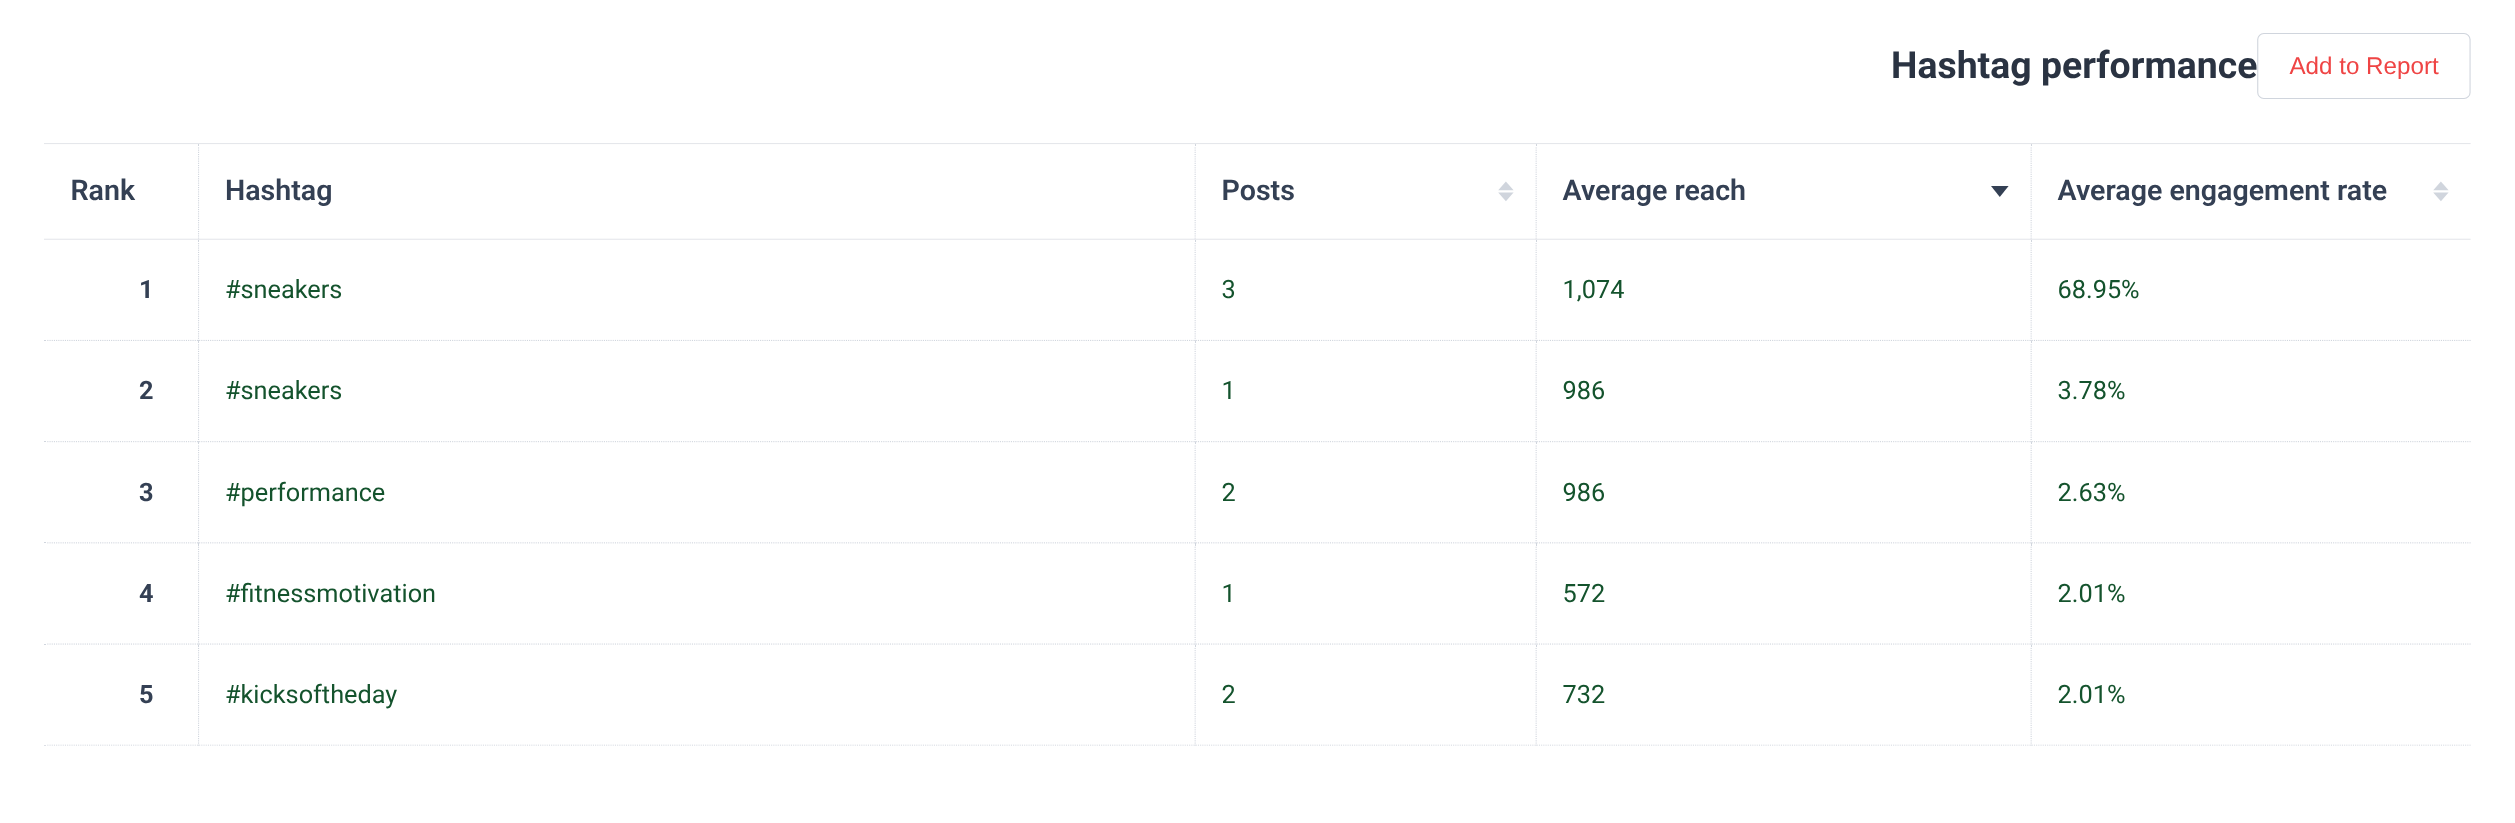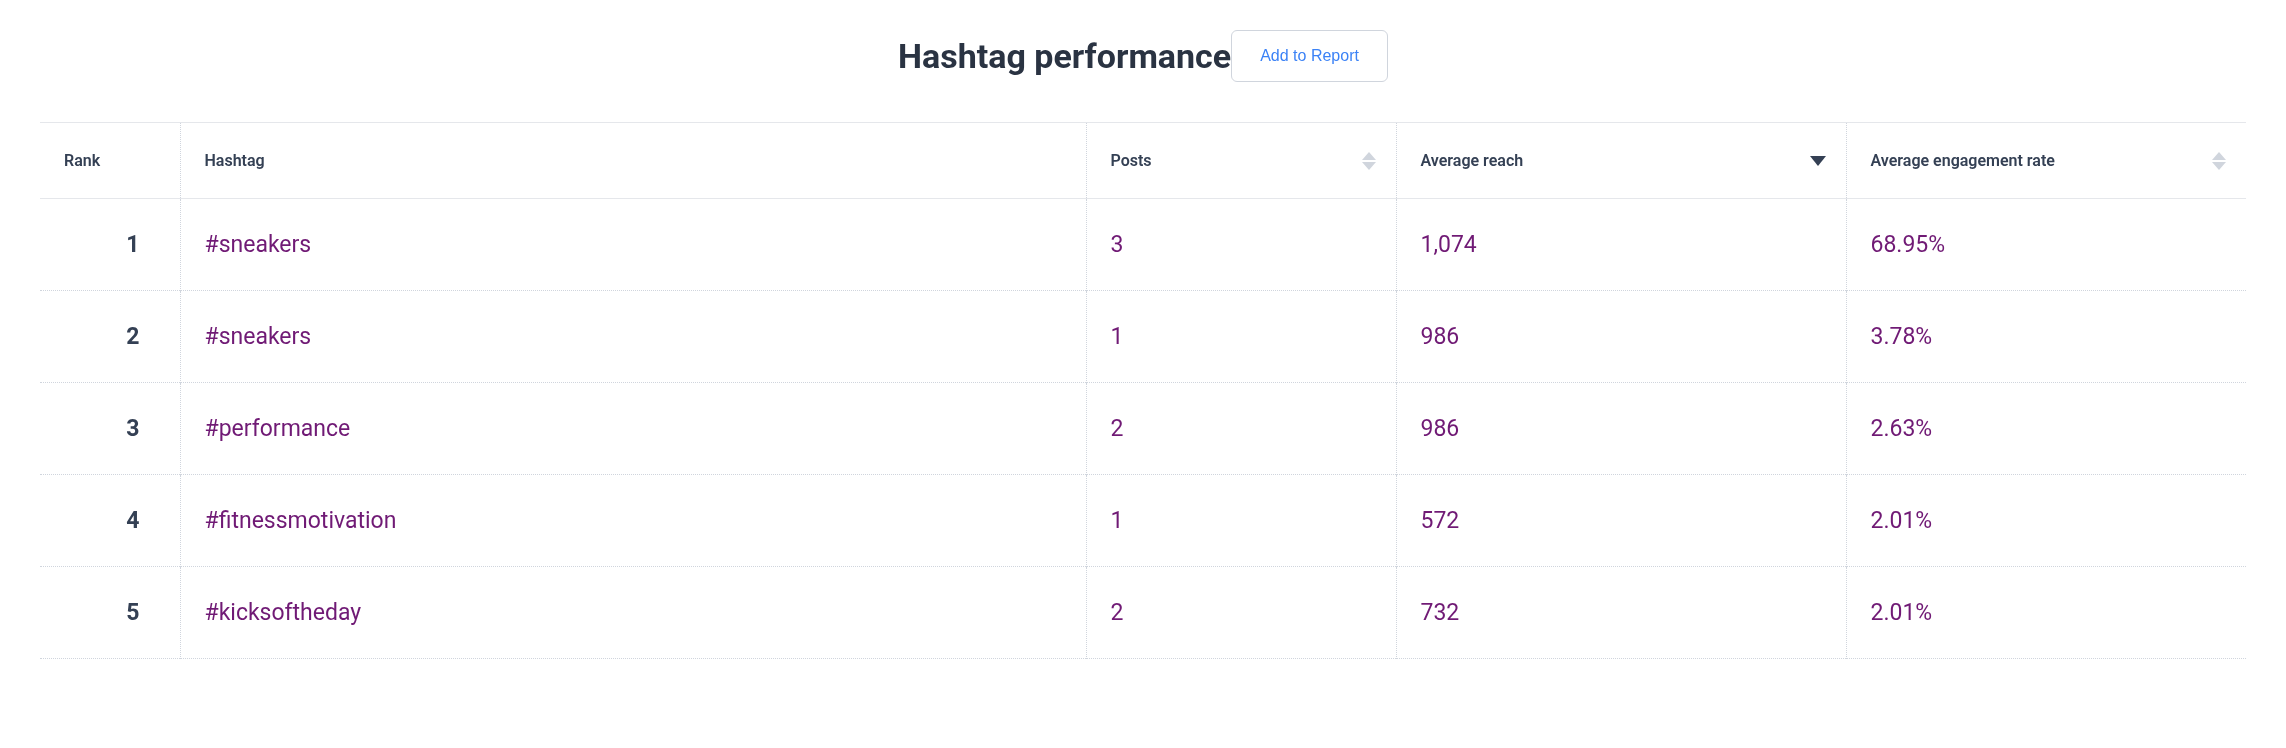--- a/index.html
+++ b/index.html
@@ -11,52 +11,52 @@
       font-family: -apple-system, BlinkMacSystemFont, 'Segoe UI', Roboto, Helvetica, Arial, sans-serif;
       background: #ffffff;
       color: #333;
       width: 2286px;
     }
     .container {
       padding: 30px 40px 0 40px;
     }
     .header-row {
       display: flex;
-      justify-content: center;
+      justify-content: flex-end;
       align-items: center;
       margin-bottom: 40px;
     }
     .title {
       font-size: 34px;
       font-weight: 700;
       color: #2a3342;
     }
     .add-report-btn {
       background: #ffffff;
       border: 1px solid #d0d5dd;
       border-radius: 6px;
       padding: 16px 28px;
-      font-size: 16px;
+      font-size: 22px;
       font-weight: 500;
-      color: #3b82f6;
+      color: #ef4444;
       cursor: pointer;
     }
     table {
       width: 100%;
       border-collapse: collapse;
       table-layout: fixed;
     }
     thead tr {
       border-top: 1px solid #e5e7eb;
       border-bottom: 1px solid #e5e7eb;
     }
     th {
       text-align: left;
       padding: 28px 24px;
-      font-size: 16px;
+      font-size: 26px;
       font-weight: 600;
       color: #344054;
       border-right: 1px dotted #d0d5dd;
       position: relative;
     }
     th:last-child {
       border-right: none;
     }
     .col-rank {
       width: 140px;
@@ -101,21 +101,21 @@
       border-left: 8px solid transparent;
       border-right: 8px solid transparent;
       border-top: 10px solid #344054;
     }
     tbody tr {
       border-bottom: 1px dotted #d0d5dd;
     }
     td {
       padding: 32px 24px;
       font-size: 23px;
-      color: #701a75;
+      color: #14532d;
       border-right: 1px dotted #d0d5dd;
     }
     td:last-child {
       border-right: none;
     }
     td.rank {
       text-align: right;
       font-weight: 700;
       color: #344054;
       padding-right: 40px;

